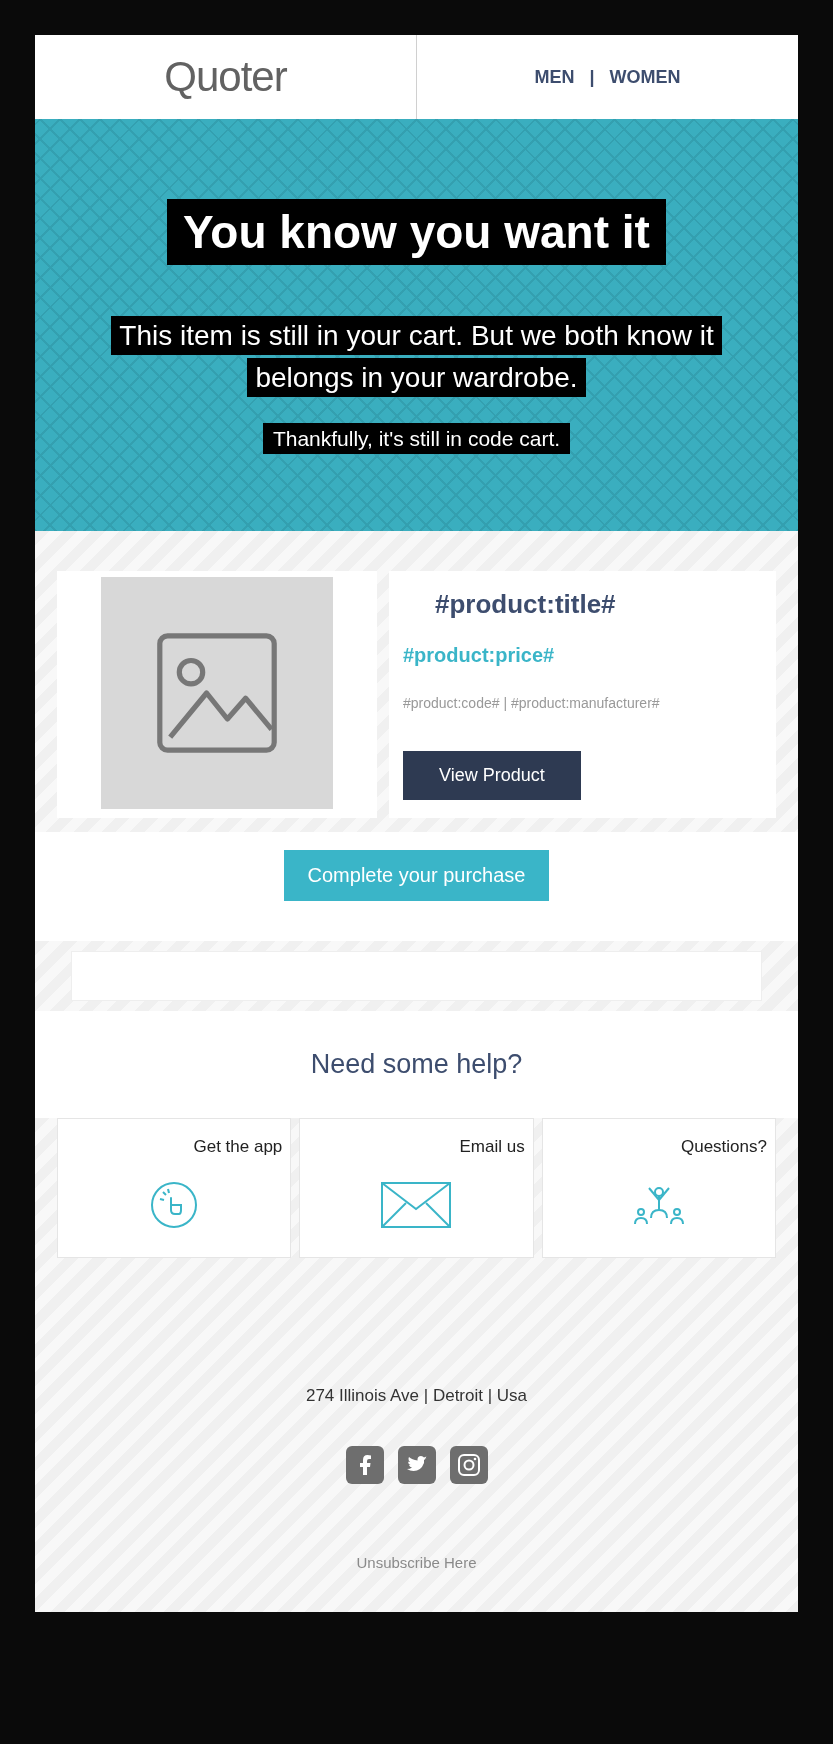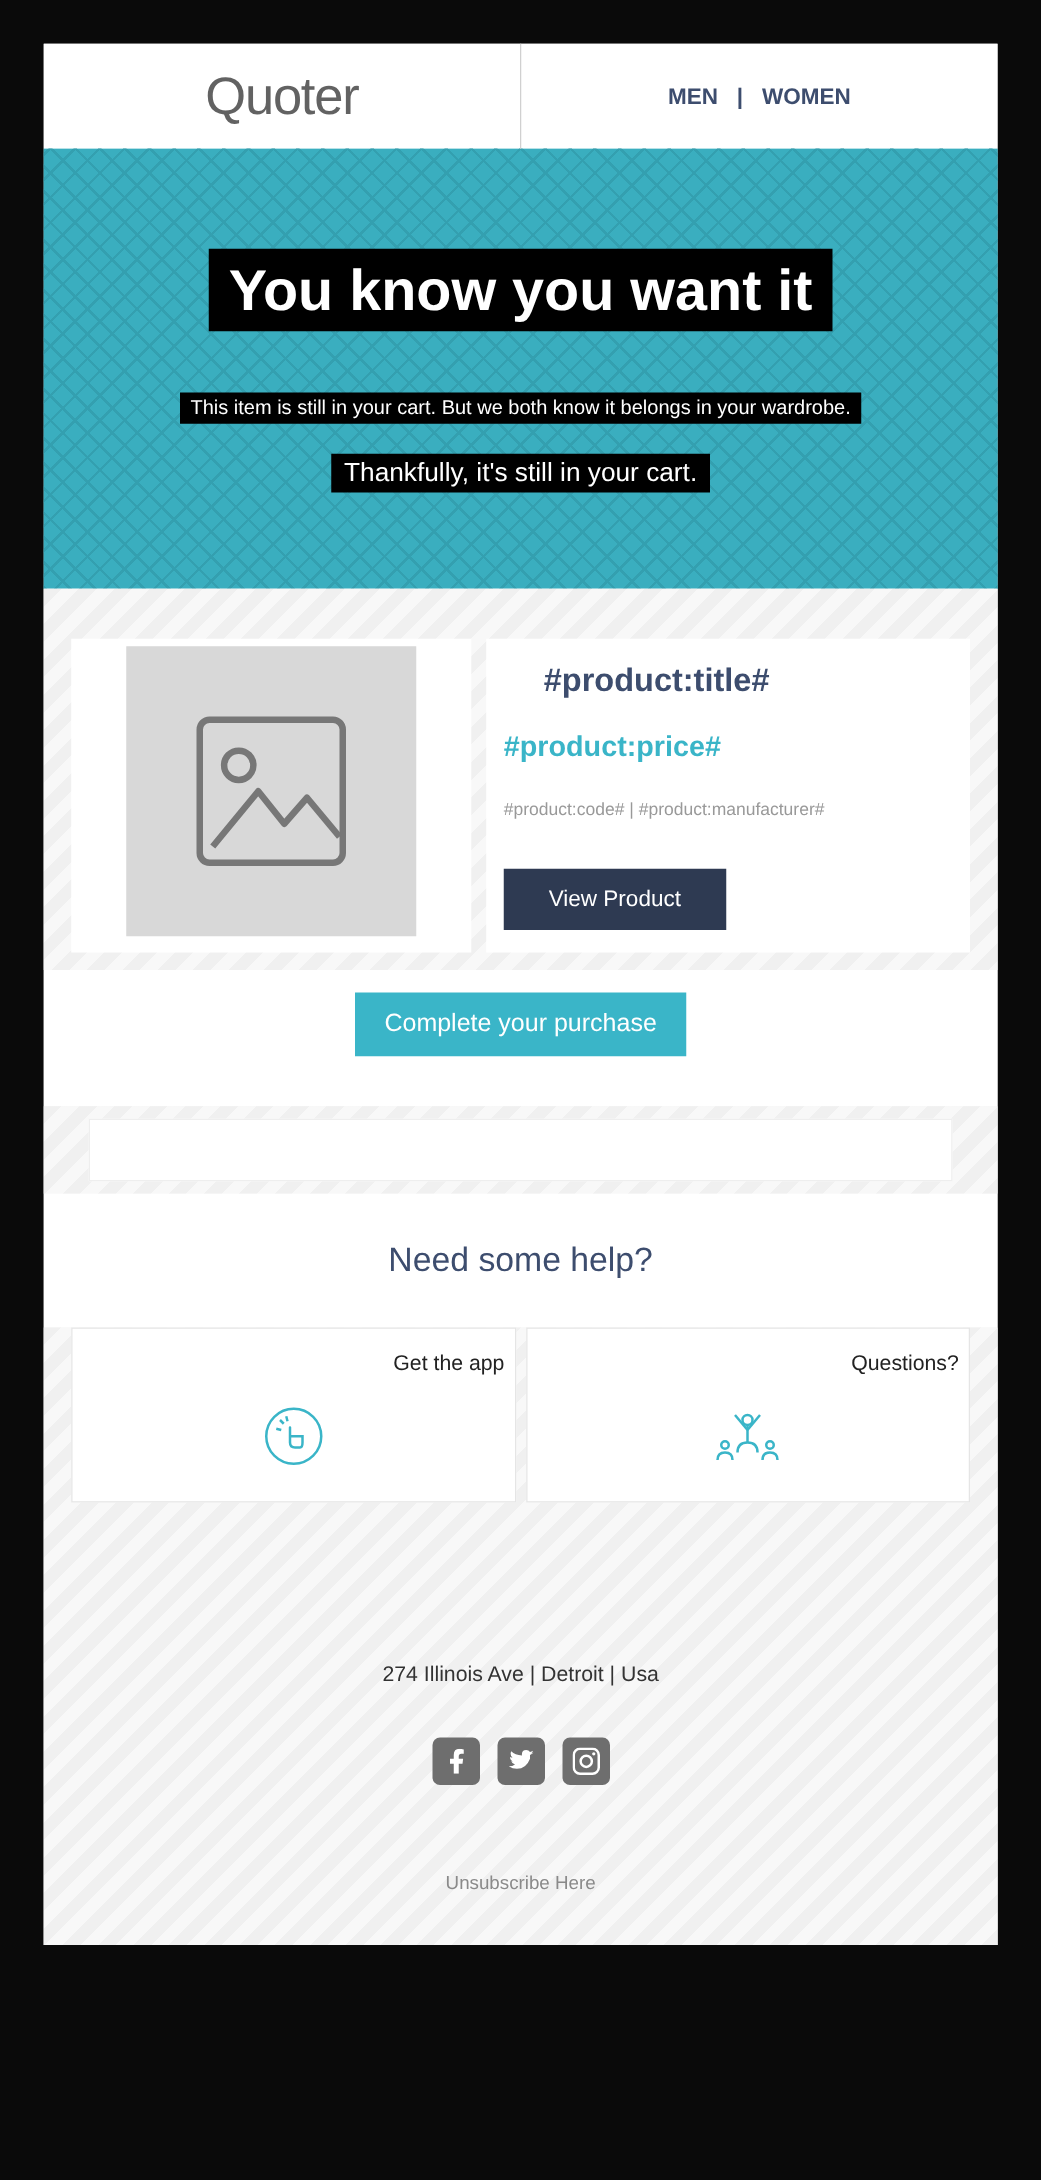--- a/index.html
+++ b/index.html
@@ -9,33 +9,33 @@
 
 .header { background:#fff; display:flex; }
 .logo-cell { flex:1; text-align:center; padding:18px 0; border-right:1px solid #d0d0d0; }
 .logo { font-size:42px; font-weight:500; color:#626262; letter-spacing:-1px;text-align:right; }
 .nav-cell { flex:1; display:flex; align-items:center; justify-content:center; }
 .nav { color:#3d4d6e; font-size:18px; font-weight:600; }
 .nav a { color:#3d4d6e; text-decoration:none; }
 
 .hero { background:#3aaebf; background-image:linear-gradient(rgba(58,174,191,0.6),rgba(58,174,191,0.6)),repeating-linear-gradient(45deg,#2a8a99 0,#2a8a99 2px,transparent 2px,transparent 14px),repeating-linear-gradient(-45deg,#2a8a99 0,#2a8a99 2px,transparent 2px,transparent 14px); padding:80px 30px 80px; text-align:center; }
 .hero h1 { display:inline-block; background:#000; color:#fff; font-size:46px; font-weight:800; padding:6px 16px; margin-bottom:50px; }
-.hero .sub1 { font-size:16px; line-height:1.5; margin-bottom:28px; }
+.hero .sub1 { font-size:28px; line-height:1.5; margin-bottom:28px; }
 .hero .sub1 span { background:#000; color:#fff; padding:4px 8px; box-decoration-break:clone; -webkit-box-decoration-break:clone; }
 .hero .sub2 { font-size:21px; }
 .hero .sub2 span { background:#000; color:#fff; padding:4px 10px; }
 
 .spacer { height:40px; }
 
 .product-row { display:flex; gap:12px; padding:0 22px; }
 .prod-img-card { flex:0 0 320px; background:#fff; padding:6px; }
 .img-ph { background:#d8d8d8; width:232px; height:232px; margin:0 auto; display:flex; align-items:center; justify-content:center; }
 .prod-info { flex:1; background:#fff; padding:18px 14px; }
 .prod-title { color:#3d4d6e; font-size:26px; font-weight:600; margin-bottom:24px;margin-left:32px; }
-.prod-price { color:#3ab5c8; font-size:23px; font-weight:600; margin-bottom:28px; }
+.prod-price { color:#3ab5c8; font-size:20px; font-weight:600; margin-bottom:28px; }
 .prod-meta { color:#999; font-size:14px; margin-bottom:40px; }
 .btn-dark { display:inline-block; background:#2e3a52; color:#fff; font-size:18px; font-weight:500; padding:14px 36px; text-decoration:none; }
 .btn-teal { display:inline-block; background:#3ab5c8; color:#fff; font-size:20px; font-weight:500; padding:14px 24px; text-decoration:none; }
 .cta-row { text-align:center; padding:18px 0 40px; background:#fff; }
 
 .white-strip { background:#fff; height:50px; margin:0 36px; border:1px solid #eee; }
 
 .help-title { color:#3d4d6e; font-size:27px; text-align:center; padding:38px 0 38px; background:#fff; }
 
 .help-cards { display:flex; gap:8px; padding:0 22px 34px; }
@@ -63,21 +63,21 @@
         <a href="#">MEN</a>
         &nbsp;&nbsp;<span>|</span>&nbsp;&nbsp;
         <a href="#">WOMEN</a>
       </div>
     </div>
   </div>
 
   <div class="hero">
     <h1>You know you want it</h1>
     <div class="sub1"><span>This item is still in your cart. But we both know it belongs in your wardrobe.</span></div>
-    <div class="sub2"><span>Thankfully, it's still in your cart.</span></div>
+    <div class="sub2"><span>Thankfully, it's still in code cart.</span></div>
   </div>
 
   <div class="stripe-bg">
     <div class="spacer"></div>
 
     <div class="product-row">
       <div class="prod-img-card">
         <div class="img-ph">
           <svg width="130" height="130" viewBox="0 0 100 100">
             <rect x="6" y="6" width="88" height="88" rx="6" fill="none" stroke="#777" stroke-width="4"></rect>
@@ -115,20 +115,31 @@
           <svg width="50" height="50" viewBox="0 0 50 50">
             <circle cx="25" cy="25" r="22" fill="none" stroke="#3ab5c8" stroke-width="2"></circle>
             <path d="M22 18 L22 30 Q22 34 26 34 L30 34 Q32 34 32 30 L32 25 L22 25" fill="none" stroke="#3ab5c8" stroke-width="2" stroke-linecap="round"></path>
             <line x1="17" y1="15" x2="14" y2="12" stroke="#3ab5c8" stroke-width="2"></line>
             <line x1="20" y1="13" x2="19" y2="9" stroke="#3ab5c8" stroke-width="2"></line>
             <line x1="15" y1="20" x2="11" y2="19" stroke="#3ab5c8" stroke-width="2"></line>
           </svg>
         </div>
       </div>
       <div class="help-card">
+        <div class="help-card-label">Email us</div>
+        <div class="help-icon">
+          <svg width="72" height="48" viewBox="0 0 72 48">
+            <rect x="2" y="2" width="68" height="44" fill="none" stroke="#3ab5c8" stroke-width="2"></rect>
+            <polyline points="2,2 36,28 70,2" fill="none" stroke="#3ab5c8" stroke-width="2"></polyline>
+            <line x1="2" y1="46" x2="26" y2="22" stroke="#3ab5c8" stroke-width="2"></line>
+            <line x1="70" y1="46" x2="46" y2="22" stroke="#3ab5c8" stroke-width="2"></line>
+          </svg>
+        </div>
+      </div>
+      <div class="help-card">
         <div class="help-card-label">Questions?</div>
         <div class="help-icon">
           <svg width="56" height="50" viewBox="0 0 56 50">
             <circle cx="28" cy="12" r="4" fill="none" stroke="#3ab5c8" stroke-width="2"></circle>
             <line x1="28" y1="16" x2="28" y2="30" stroke="#3ab5c8" stroke-width="2"></line>
             <line x1="28" y1="20" x2="18" y2="8" stroke="#3ab5c8" stroke-width="2"></line>
             <line x1="28" y1="20" x2="38" y2="8" stroke="#3ab5c8" stroke-width="2"></line>
             <path d="M20 38 Q20 30 28 30 Q36 30 36 38" fill="none" stroke="#3ab5c8" stroke-width="2"></path>
             <circle cx="10" cy="32" r="3" fill="none" stroke="#3ab5c8" stroke-width="2"></circle>
             <path d="M4 44 Q4 38 10 38 Q16 38 16 44" fill="none" stroke="#3ab5c8" stroke-width="2"></path>

